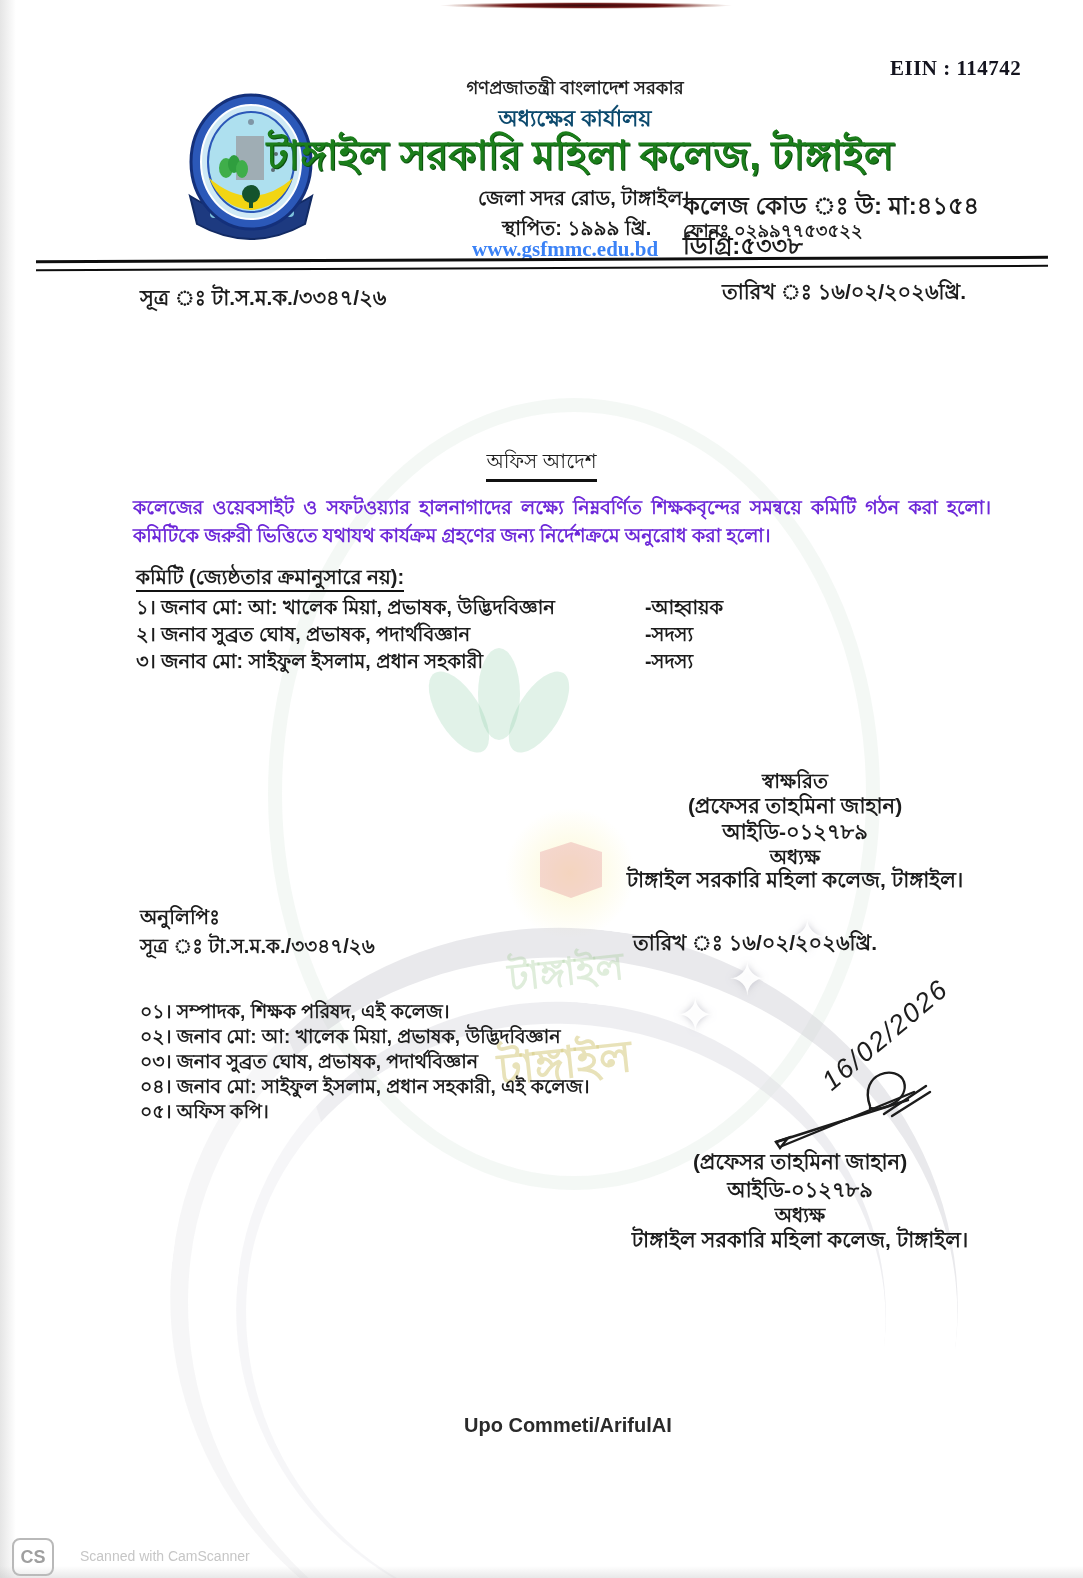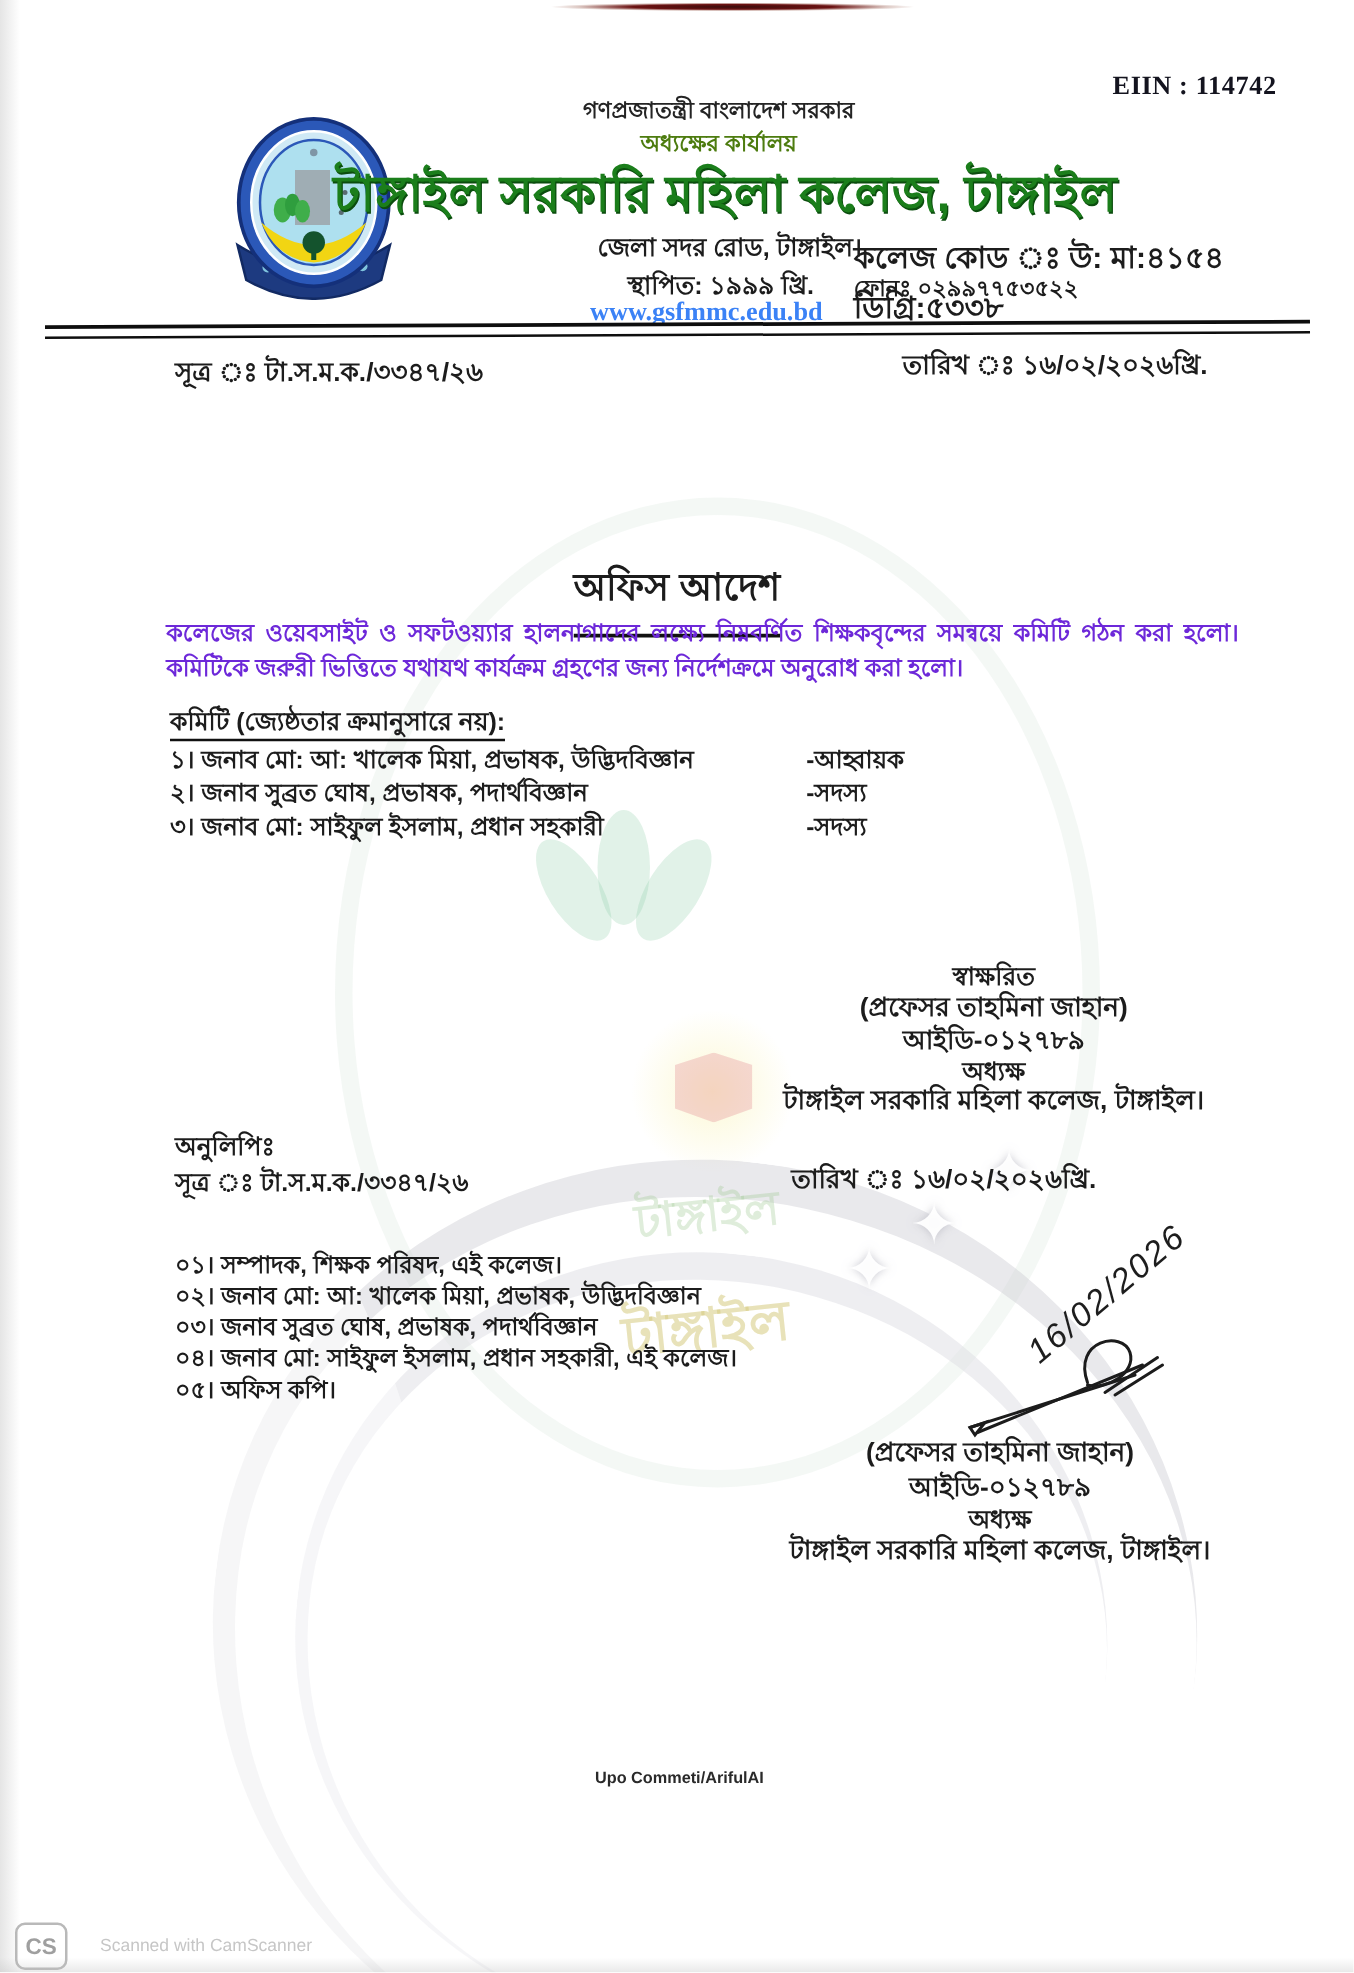--- a/index.html
+++ b/index.html
@@ -37,53 +37,53 @@
     border-left:10px solid rgba(222,222,228,.25);border-bottom:0;transform:rotate(6deg);}
   .wm-star{color:rgba(255,255,255,.95);font-size:46px;text-shadow:0 0 7px rgba(178,178,190,.7);}
   .wm-text-y{left:498px;top:1030px;font-size:44px;font-weight:bold;color:rgba(214,203,128,.55);transform:rotate(-6deg);}
   .wm-text-g{left:508px;top:942px;font-size:38px;font-weight:bold;color:rgba(162,202,152,.35);transform:rotate(-6deg);}
 
   .content{z-index:1;}
 
   
   .eiin{left:858px;top:56px;width:225px;font-size:21px;font-weight:600;letter-spacing:.5px;color:#14141f;margin-left:32px;}
   .govt{left:275px;top:74px;width:600px;font-size:18px;font-weight:bold;text-align:center;color:#242424;}
-  .office{left:275px;top:101px;width:600px;font-size:18px;font-weight:bold;text-align:center;color:#4d7c0f;}
+  .office{left:275px;top:101px;width:600px;font-size:22px;font-weight:bold;text-align:center;color:#0c4a6e;}
   .college-name{left:120px;top:124px;width:920px;font-size:40px;font-weight:bold;text-align:center;
     color:#1b7e1b;text-shadow:1px 1px 0 #0b4d0e;}
   .addr{left:478px;top:183px;font-size:20px;font-weight:bold;}
   .code{left:683px;top:187px;font-size:24px;font-weight:bold;}
   .estab{left:502px;top:213px;font-size:20px;font-weight:bold;}
   .phone{left:683px;top:217px;font-size:18px;font-weight:bold;}
   .site{left:472px;top:237px;font-size:21px;font-weight:600;color:#3b82f6;}
   .rule{left:36px;top:258px;width:1012px;height:6px;border-top:3px solid #0e0e0e;border-bottom:2px solid #0e0e0e;transform:rotate(-.25deg);}
   .refno{left:140px;top:282px;font-size:21px;font-weight:bold;}
   .issuedate{left:722px;top:276px;font-size:21px;font-weight:bold;}
 
   
   .title-wrap{left:0;top:446px;width:1083px;text-align:center;}
-  .title-wrap span{display:inline-block;font-size:30px;font-weight:bold;border-bottom:3px solid #111;padding-bottom:10px;}
+  .title-wrap span{display:inline-block;font-size:20px;font-weight:normal;border-bottom:3px solid #111;padding-bottom:0;}
   .body-par{left:133px;top:494px;width:858px;font-size:19px;font-weight:600;line-height:1.48;text-align:justify;color:#6d28d9;}
   .cmte-head{left:136px;top:562px;font-size:20px;font-weight:bold;}
   .cmte-head span{border-bottom:2.5px solid #111;padding-bottom:2px;}
   .cmte-row{left:136px;width:760px;height:26px;font-size:19.5px;font-weight:600;}
   .cmte-row .who{position:absolute;left:0;top:0;white-space:nowrap;}
   .cmte-row .role{position:absolute;left:509px;top:0;white-space:nowrap;}
   .sigline{position:absolute;left:600px;width:390px;text-align:center;font-weight:bold;white-space:nowrap;}
   .sigline2{position:absolute;left:590px;width:420px;text-align:center;font-weight:bold;white-space:nowrap;}
 
   
   .dist-head{left:140px;top:902px;font-size:20px;font-weight:bold;}
   .dist-ref{left:140px;top:931px;font-size:20px;font-weight:bold;}
   .dist-date{left:633px;top:927px;font-size:21px;font-weight:bold;}
   .dist-item{left:140px;font-size:19px;font-weight:600;white-space:nowrap;margin-top:39px;}
 
   .hand-date{left:836px;top:1066px;font-size:27px;font-style:italic;color:#1d1d1d;transform:rotate(-40deg);transform-origin:left bottom;letter-spacing:2px;}
 
-  .footer-note{left:476px;top:1414px;font-size:13px;font-weight:bold;color:#2a2a2a;}
+  .footer-note{left:464px;top:1414px;font-size:20px;font-weight:bold;color:#2a2a2a;}
 
   .cs-badge{left:12px;top:1538px;width:38px;height:34px;border:2.5px solid #b9b9b9;border-radius:8px;
     color:#9f9f9f;font-weight:bold;font-size:18px;line-height:34px;text-align:center;background:#fff;}
   .cs-text{left:80px;top:1548px;font-size:14px;color:#c6c6c6;}
 </style>
 </head>
 <body>
 
 <div class="page">
 

